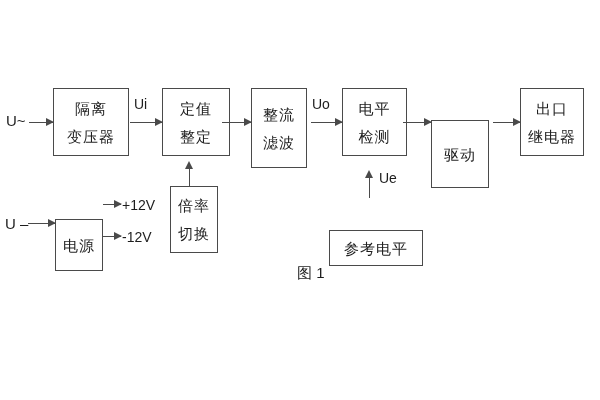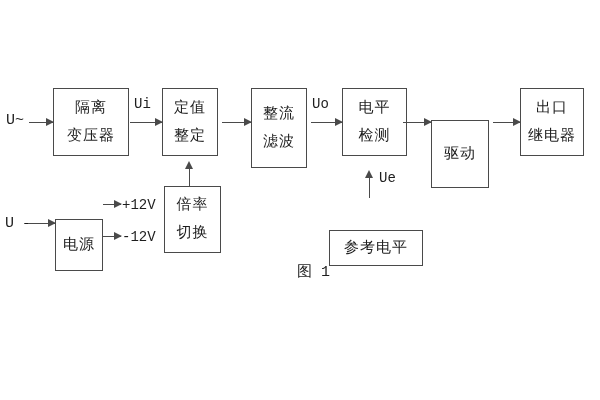--- a/index.html
+++ b/index.html
@@ -5,21 +5,21 @@
   :root{
     --line:#4a4a4a;
     --text:#1d1d1d;
     --bg:#ffffff;
   }
   html,body{margin:0;padding:0;background:#e8e8e8;}
   #canvas{
     position:relative;
     width:600px;height:400px;
     background:var(--bg);
-    font-family:Liberation Mono, monospace;
+    font-family:Liberation Sans, sans-serif;
     color:var(--text);
     overflow:hidden;
     margin:0 auto;
   }
   .block{
     position:absolute;
     box-sizing:border-box;
     border:1.5px solid var(--line);
     background:var(--bg);
     display:flex;
@@ -76,21 +76,21 @@
 </head>
 <body>
 
 <div id="canvas">
 
   <div class="block" style="left:53px;top:88px;width:76px;height:68px">
     <span>隔离</span>
     <span>变压器</span>
   </div>
 
-  <div class="block" style="left:162px;top:88px;width:56px;height:68px">
+  <div class="block" style="left:162px;top:88px;width:68px;height:68px">
     <span>定值</span>
     <span>整定</span>
   </div>
 
   <div class="block" style="left:251px;top:88px;width:56px;height:80px">
     <span>整流</span>
     <span>滤波</span>
   </div>
 
   <div class="block" style="left:342px;top:88px;width:65px;height:68px">
@@ -104,21 +104,21 @@
 
   <div class="block" style="left:520px;top:88px;width:64px;height:68px">
     <span>出口</span>
     <span>继电器</span>
   </div>
 
   <div class="block single" style="left:55px;top:187px;width:48px;height:52px">
     <span>电源</span>
   </div>
 
-  <div class="block" style="left:164px;top:186px;width:57px;height:67px">
+  <div class="block" style="left:170px;top:186px;width:48px;height:67px">
     <span>倍率</span>
     <span>切换</span>
   </div>
 
   <div class="block single" style="left:329px;top:198px;width:94px;height:36px">
     <span>参考电平</span>
   </div>
 
   <span class="lbl" style="left:6px;top:113px">U~</span>
   <span class="lbl" style="left:5px;top:216px">U –</span>

